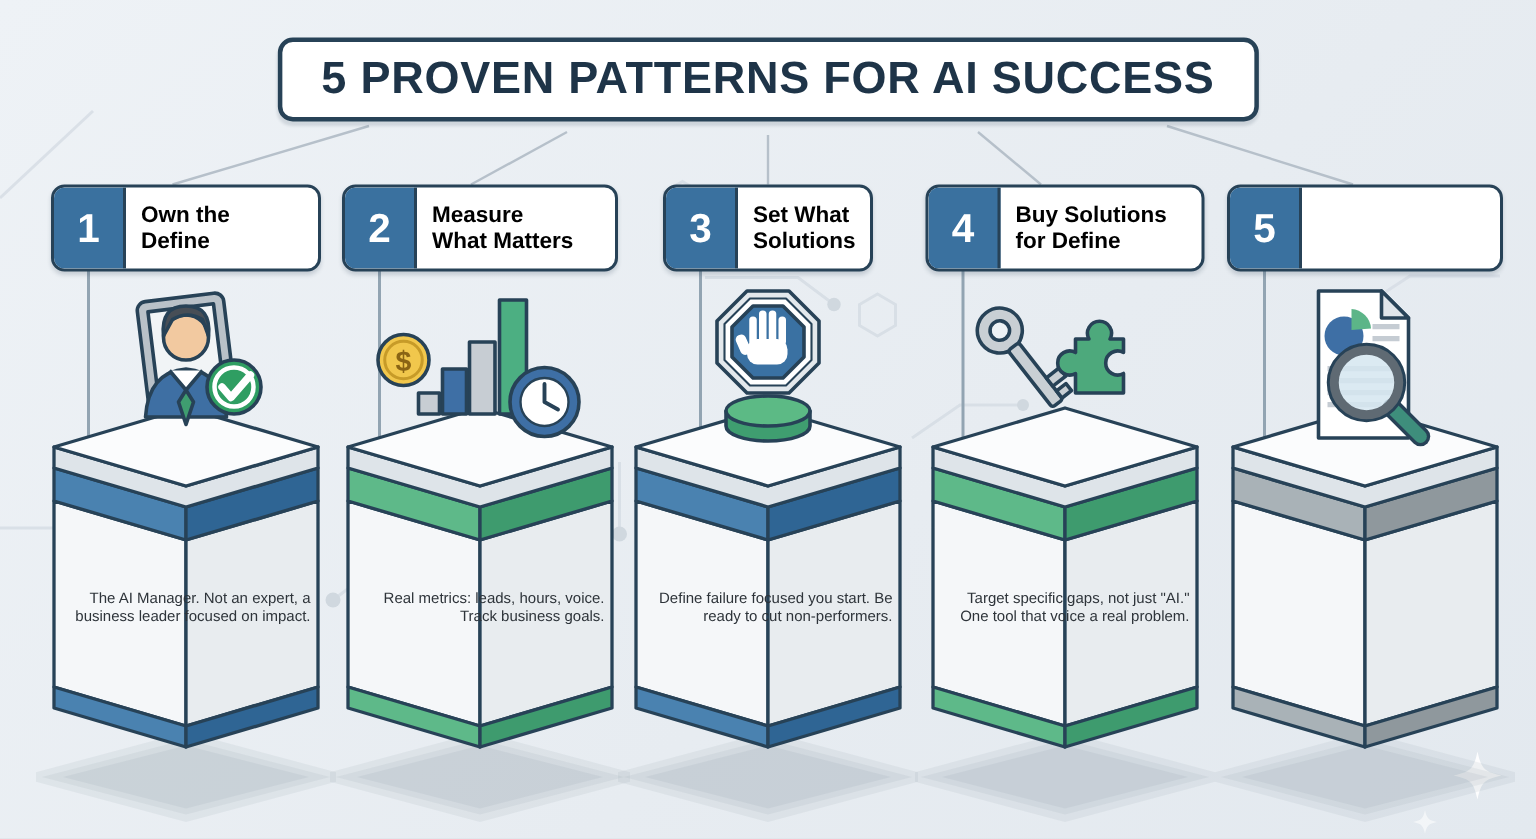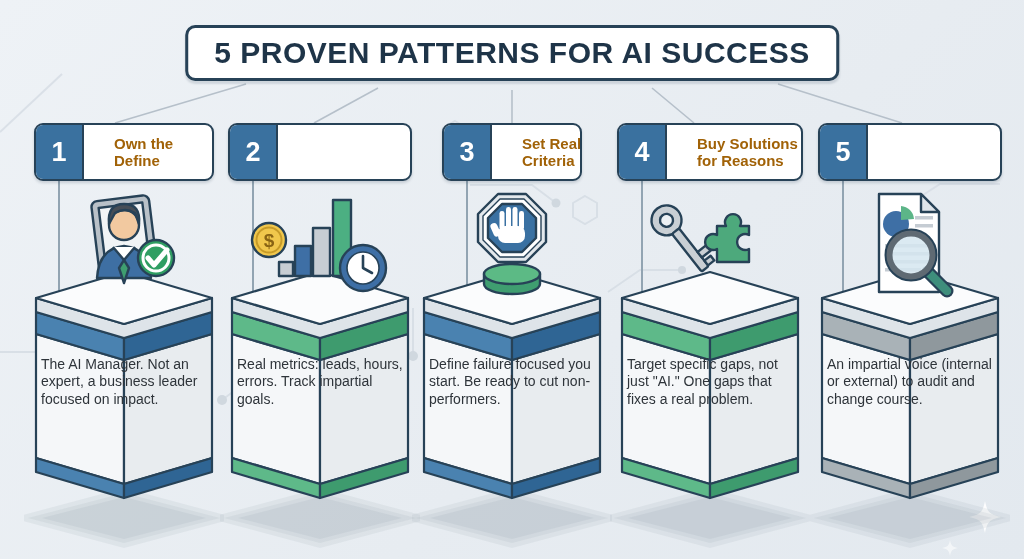--- a/index.html
+++ b/index.html
@@ -18,25 +18,25 @@
   .column{position:absolute;top:0;height:100%;width:196px;}
   .header{position:absolute;top:123px;left:50%;transform:translateX(-50%);
           display:flex;background:#fff;border:2.5px solid var(--outline,#223a4e);
           border-radius:9px;overflow:hidden;height:54px;z-index:4;
           box-shadow:0 2px 3px rgba(30,50,70,.18);}
   .badge{flex:0 0 46px;background:var(--badge-blue,#3a719f);color:#fff;font-size:27px;
          font-weight:bold;display:flex;align-items:center;justify-content:center;
          border-right:2.5px solid var(--outline,#223a4e);}
   .hlabel{flex:1;display:flex;flex-direction:column;justify-content:center;
           padding:0 6px 0 10px;font-weight:bold;font-size:15px;line-height:1.16;
-          color:#a16207;white-space:nowrap;margin-left:20px;}
+          color:#000000;white-space:nowrap;}
   .pillar{position:absolute;top:266px;left:50%;transform:translateX(-50%);z-index:1;}
   .icon{position:absolute;top:184px;left:50%;transform:translateX(-50%);z-index:2;}
-  .desc{position:absolute;top:356px;left:50%;transform:translateX(-50%);width:166px;
-        text-align:left;font-size:14px;line-height:1.24;color:#2e343a;z-index:3;}
+  .desc{position:absolute;top:394px;left:50%;transform:translateX(-50%);width:166px;
+        text-align:right;font-size:10px;line-height:1.24;color:#2e343a;z-index:3;}
   
   .oline{stroke:var(--outline,#274257);stroke-width:2.2;stroke-linejoin:round;}
   .plat-top{fill:var(--platform-top,#fbfcfd);}
   .plat-side{fill:var(--platform-side,#dee4e9);}
   .body-l{fill:var(--body-left,#f5f7f9);}
   .body-r{fill:var(--body-right,#e8ecef);}
   .shadow{fill:#94a1ac;}
   .accent-blue  .band-l{fill:var(--band-blue-left,#4a82b0);}
   .accent-blue  .band-r{fill:var(--band-blue-right,#2f6594);}
   .accent-green .band-l{fill:var(--band-green-left,#5eb989);}
@@ -132,20 +132,24 @@
       <polygon class="band-r oline" points="100,72 188,46 188,68 100,94"></polygon>
       <polygon class="plat-side oline" points="12,32 100,58 188,32 188,46 100,72 12,46"></polygon>
       <polygon class="plat-top oline" points="100,6 188,32 100,58 12,32"></polygon>
     </svg>
     <div class="desc">The AI Manager. Not an expert, a business leader focused on impact.</div>
   </div>
 
   <div class="column" style="left:222px">
     <div class="header" style="width:180px">
       <div class="badge">2</div>
+      <div class="hlabel">
+        <div>Measure</div>
+        <div>What Matters</div>
+      </div>
     </div>
     <svg class="icon" width="150" height="120" viewBox="0 0 150 120">
       <g stroke="#274257" stroke-width="2.4" stroke-linejoin="round">
         <rect x="88" y="16" width="18" height="76" fill="#4caf82"></rect>
         <rect x="68" y="44" width="17" height="48" fill="#c7cdd3"></rect>
         <rect x="50" y="62" width="16" height="30" fill="#3e6fa5"></rect>
         <rect x="34" y="78" width="14" height="14" fill="#c7cdd3"></rect>
         <circle cx="24" cy="56" r="17" fill="#f1c74c"></circle>
         <circle cx="24" cy="56" r="12.5" fill="none" stroke="#c79b28" stroke-width="2"></circle>
         <circle cx="118" cy="84" r="23" fill="#3e6fa5"></circle>
@@ -160,29 +164,29 @@
       <polygon class="shadow" opacity=".15" points="100,231 182,252 100,273 18,252"></polygon>
       <polygon class="body-l oline" points="12,68 100,94 100,218 12,192"></polygon>
       <polygon class="body-r oline" points="100,94 188,68 188,192 100,218"></polygon>
       <polygon class="band-l oline" points="12,192 100,218 100,232 12,206"></polygon>
       <polygon class="band-r oline" points="100,218 188,192 188,206 100,232"></polygon>
       <polygon class="band-l oline" points="12,46 100,72 100,94 12,68"></polygon>
       <polygon class="band-r oline" points="100,72 188,46 188,68 100,94"></polygon>
       <polygon class="plat-side oline" points="12,32 100,58 188,32 188,46 100,72 12,46"></polygon>
       <polygon class="plat-top oline" points="100,6 188,32 100,58 12,32"></polygon>
     </svg>
-    <div class="desc">Real metrics: leads, hours, errors. Track impartial goals.</div>
+    <div class="desc">Real metrics: leads, hours, voice. Track business goals.</div>
   </div>
 
   <div class="column" style="left:414px">
     <div class="header" style="width:136px">
       <div class="badge">3</div>
       <div class="hlabel">
-        <div>Set Real</div>
-        <div>Criteria</div>
+        <div>Set What</div>
+        <div>Solutions</div>
       </div>
     </div>
     <svg class="icon" width="130" height="120" viewBox="0 0 130 120">
       <g stroke="#274257" stroke-width="2.4" stroke-linejoin="round">
         <path d="M37,90 h56 v10 a28,10 0 0 1 -56,0 z" fill="#3f9e70"></path>
         <ellipse cx="65" cy="90" rx="28" ry="10" fill="#5cba85"></ellipse>
         <polygon points="51,10 79,10 99,30 99,58 79,78 51,78 31,58 31,30" fill="#e3e8ec"></polygon>
         <polygon points="53,15 77,15 94,32 94,56 77,73 53,73 36,56 36,32" fill="#ffffff" stroke-width="1.4"></polygon>
         <polygon points="55,20 75,20 89,34 89,54 75,68 55,68 41,54 41,34" fill="#3a71a2"></polygon>
       </g>
@@ -209,21 +213,21 @@
       <polygon class="plat-top oline" points="100,6 188,32 100,58 12,32"></polygon>
     </svg>
     <div class="desc">Define failure focused you start. Be ready to cut non-performers.</div>
   </div>
 
   <div class="column" style="left:612px">
     <div class="header" style="width:182px">
       <div class="badge">4</div>
       <div class="hlabel">
         <div>Buy Solutions</div>
-        <div>for Reasons</div>
+        <div>for Define</div>
       </div>
     </div>
     <svg class="icon" width="130" height="120" viewBox="0 0 130 120">
       <g stroke="#274257" stroke-width="2.4" stroke-linejoin="round">
         <g transform="rotate(-38 40 60)" fill="#c9cfd4">
           <circle cx="40" cy="30" r="15"></circle>
           <circle cx="40" cy="30" r="6.5" fill="#edf1f4"></circle>
           <rect x="36" y="44" width="9" height="48" rx="2"></rect>
           <rect x="45" y="74" width="11" height="7"></rect>
           <rect x="45" y="85" width="8" height="6"></rect>
@@ -237,21 +241,21 @@
       <polygon class="shadow" opacity=".15" points="100,231 182,252 100,273 18,252"></polygon>
       <polygon class="body-l oline" points="12,68 100,94 100,218 12,192"></polygon>
       <polygon class="body-r oline" points="100,94 188,68 188,192 100,218"></polygon>
       <polygon class="band-l oline" points="12,192 100,218 100,232 12,206"></polygon>
       <polygon class="band-r oline" points="100,218 188,192 188,206 100,232"></polygon>
       <polygon class="band-l oline" points="12,46 100,72 100,94 12,68"></polygon>
       <polygon class="band-r oline" points="100,72 188,46 188,68 100,94"></polygon>
       <polygon class="plat-side oline" points="12,32 100,58 188,32 188,46 100,72 12,46"></polygon>
       <polygon class="plat-top oline" points="100,6 188,32 100,58 12,32"></polygon>
     </svg>
-    <div class="desc">Target specific gaps, not just "AI." One gaps that fixes a real problem.</div>
+    <div class="desc">Target specific gaps, not just "AI." One tool that voice a real problem.</div>
   </div>
 
   <div class="column" style="left:812px">
     <div class="header" style="width:180px">
       <div class="badge">5</div>
     </div>
     <svg class="icon" width="130" height="120" viewBox="0 0 130 120">
       <g stroke="#274257" stroke-width="2.4" stroke-linejoin="round">
         <path d="M34,10 h42 l18,18 v80 h-60 z" fill="#ffffff"></path>
         <path d="M76,10 v18 h18 z" fill="#dfe5ea"></path>
@@ -277,16 +281,15 @@
       <polygon class="shadow" opacity=".15" points="100,231 182,252 100,273 18,252"></polygon>
       <polygon class="body-l oline" points="12,68 100,94 100,218 12,192"></polygon>
       <polygon class="body-r oline" points="100,94 188,68 188,192 100,218"></polygon>
       <polygon class="band-l oline" points="12,192 100,218 100,232 12,206"></polygon>
       <polygon class="band-r oline" points="100,218 188,192 188,206 100,232"></polygon>
       <polygon class="band-l oline" points="12,46 100,72 100,94 12,68"></polygon>
       <polygon class="band-r oline" points="100,72 188,46 188,68 100,94"></polygon>
       <polygon class="plat-side oline" points="12,32 100,58 188,32 188,46 100,72 12,46"></polygon>
       <polygon class="plat-top oline" points="100,6 188,32 100,58 12,32"></polygon>
     </svg>
-    <div class="desc">An impartial voice (internal or external) to audit and change course.</div>
   </div>
 
 </div>
 
 </body></html>

